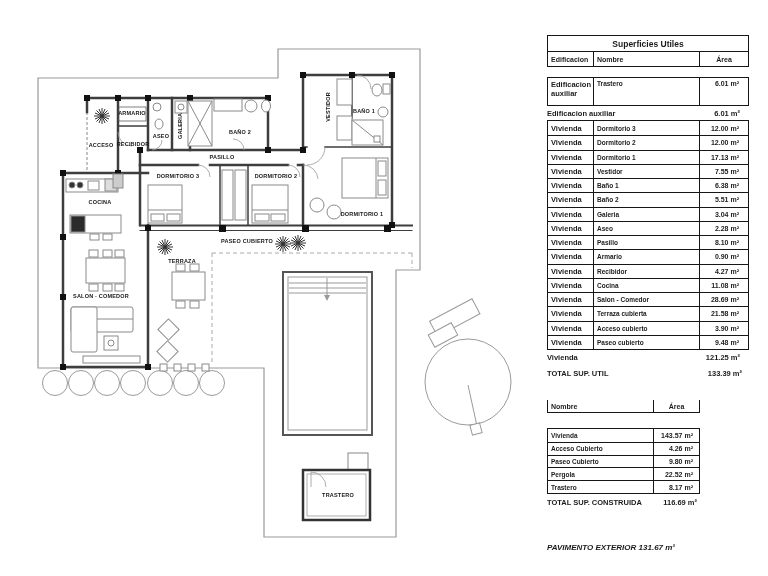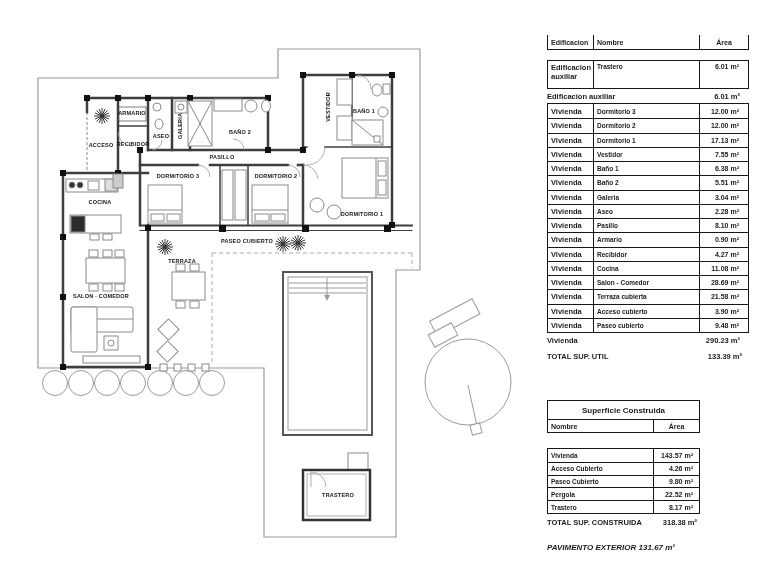--- a/index.html
+++ b/index.html
@@ -290,20 +290,21 @@
     <span class="plab" style="left:364px;top:112px;">BAÑO 1</span>
     <span class="plab" style="left:362px;top:215px;">DORMITORIO 1</span>
     <span class="plab" style="left:100px;top:203px;">COCINA</span>
     <span class="plab" style="left:101px;top:297px;">SALON - COMEDOR</span>
     <span class="plab" style="left:182px;top:262px;">TERRAZA</span>
     <span class="plab" style="left:247px;top:242px;">PASEO CUBIERTO</span>
     <span class="plab" style="left:338px;top:496px;">TRASTERO</span>
   </div>
 
   <div class="tbl" id="t1">
+    <div class="t-title">Superficies Utiles</div>
     <div class="t-head">
       <div class="cell">Edificacion</div>
       <div class="cell vline">Nombre</div>
       <div class="cell vline center">Área</div>
     </div>
     <div class="spacer1"></div>
     <div class="t-box aux-row row">
       <div class="cell c1">Edificacion auxiliar</div>
       <div class="cell vline c2">Trastero</div>
       <div class="cell vline right c3">6.01 m²</div>
@@ -389,30 +390,29 @@
           <div class="cell vline right c3">3.90 m²</div>
         </div>
         <div class="row u-row">
           <div class="cell c1">Vivienda</div>
           <div class="cell vline c2">Paseo cubierto</div>
           <div class="cell vline right c3">9.48 m²</div>
         </div>
     </div>
     <div class="subtotal" style="height:15px;">
       <span>Vivienda</span>
-      <span>290.23 m²</span>
+      <span>121.25 m²</span>
     </div>
     <div class="subtotal total">
       <span>TOTAL SUP. UTIL</span>
       <span>133.39 m²</span>
     </div>
   </div>
 
   <div class="tbl" id="t2">
-    <div class="t-title">Superficie Construida</div>
     <div class="t-head">
       <div class="cell">Nombre</div>
       <div class="cell vline center">Área</div>
     </div>
     <div class="spacer2"></div>
     <div class="t-box">
       <div class="row c-row">
           <div class="cell c1">Vivienda</div>
           <div class="cell vline right c3">143.57 m²</div>
         </div>
@@ -428,19 +428,19 @@
           <div class="cell c1">Pergola</div>
           <div class="cell vline right c3">22.52 m²</div>
         </div>
         <div class="row c-row">
           <div class="cell c1">Trastero</div>
           <div class="cell vline right c3">8.17 m²</div>
         </div>
     </div>
     <div class="subtotal total">
       <span>TOTAL SUP. CONSTRUIDA</span>
-      <span>318.38 m²</span>
+      <span>116.69 m²</span>
     </div>
   </div>
 
   <div id="footer-note">PAVIMENTO EXTERIOR 131.67 m²</div>
 
 </div>
 
 </body></html>

